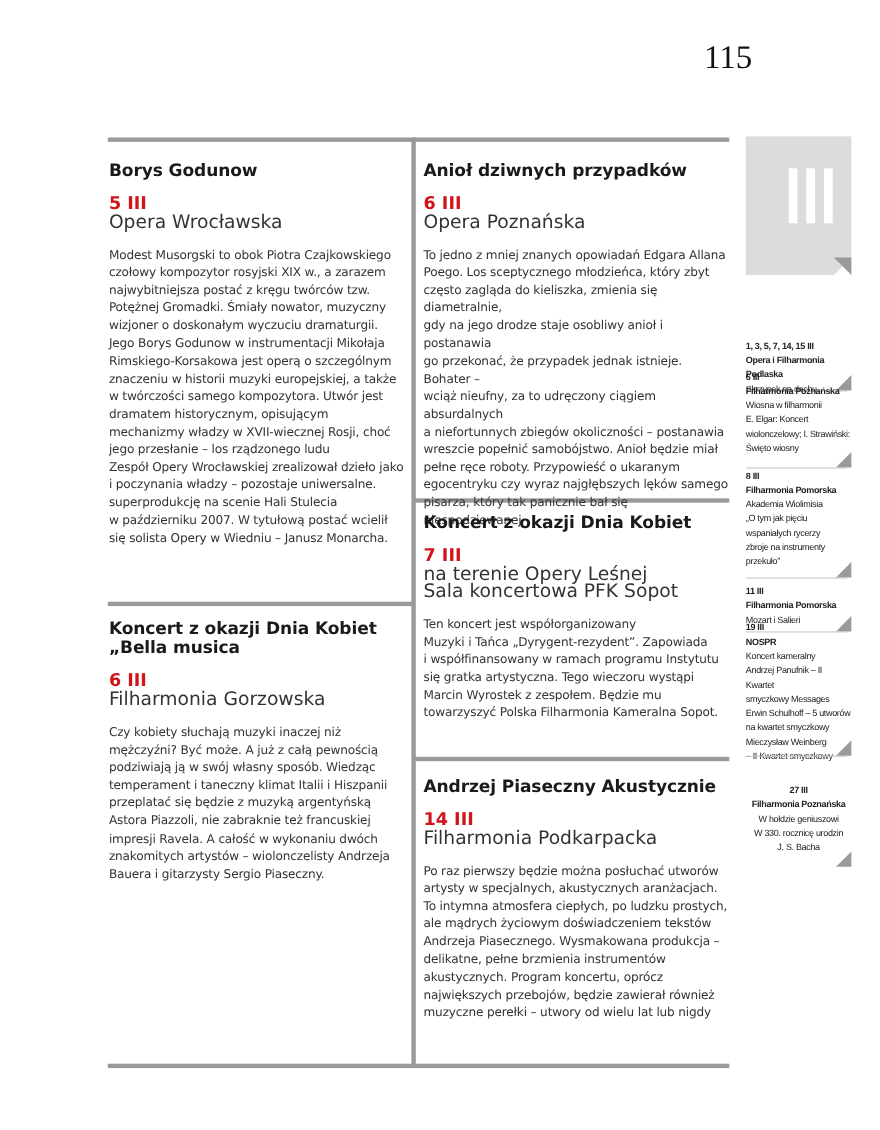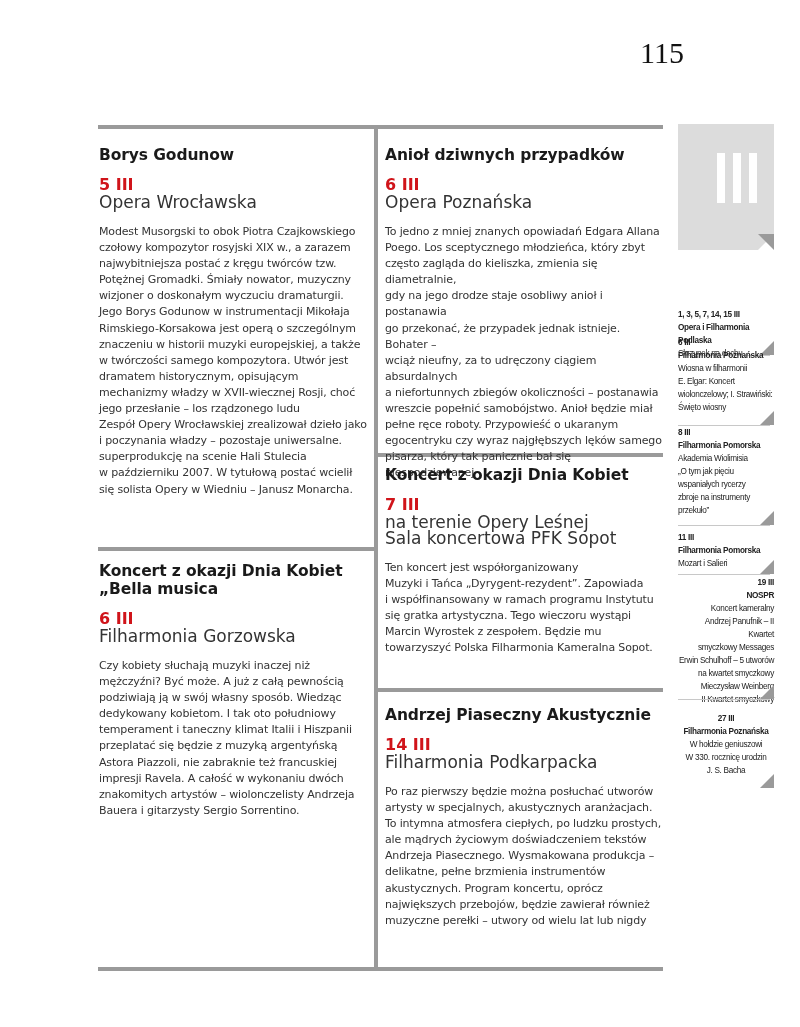--- a/index.html
+++ b/index.html
@@ -65,27 +65,26 @@
   <h2>
     <div>Koncert z okazji Dnia Kobiet</div>
     <div>„Bella musica</div>
   </h2>
   <div class="date">6 III</div>
   <div class="venue">Filharmonia Gorzowska</div>
   <div class="body">
     <div>Czy kobiety słuchają muzyki inaczej niż</div>
     <div>mężczyźni? Być może. A już z całą pewnością</div>
     <div>podziwiają ją w swój własny sposób. Wiedząc</div>
-    <div>dedykowany kobietom. I tak oto południowy</div>
     <div>temperament i taneczny klimat Italii i Hiszpanii</div>
     <div>przeplatać się będzie z muzyką argentyńską</div>
     <div>Astora Piazzoli, nie zabraknie też francuskiej</div>
     <div>impresji Ravela. A całość w wykonaniu dwóch</div>
     <div>znakomitych artystów – wiolonczelisty Andrzeja</div>
-    <div>Bauera i gitarzysty Sergio Sorrentino.</div>
+    <div>Bauera i gitarzysty Sergio Piaseczny.</div>
   </div>
 </div>
 
 <div class="article" style="left:385px; top:146px; width:278px;">
   <h2>Anioł dziwnych przypadków</h2>
   <div class="date">6 III</div>
   <div class="venue">Opera Poznańska</div>
   <div class="body">
     <div>To jedno z mniej znanych opowiadań Edgara Allana</div>
     <div>Poego. Los sceptycznego młodzieńca, który zbyt</div>
@@ -178,21 +177,21 @@
 </div>
 
 <div class="side-item" style="top:531px; height:44px;">
   <div class="d">11 III</div>
   <div class="v">Filharmonia Pomorska</div>
   <div>Mozart i Salieri</div>
   <div class="tri"></div>
   <div class="rule"></div>
 </div>
 
-<div class="side-item" style="top:576px; height:124px;text-align:right;">
+<div class="side-item" style="top:564px; height:124px;">
   <div class="d">19 III</div>
   <div class="v">NOSPR</div>
   <div>Koncert kameralny</div>
   <div>Andrzej Panufnik – II Kwartet</div>
   <div>smyczkowy Messages</div>
   <div>Erwin Schulhoff – 5 utworów</div>
   <div>na kwartet smyczkowy</div>
   <div>Mieczysław Weinberg</div>
   <div>– II Kwartet smyczkowy</div>
   <div class="tri"></div>

